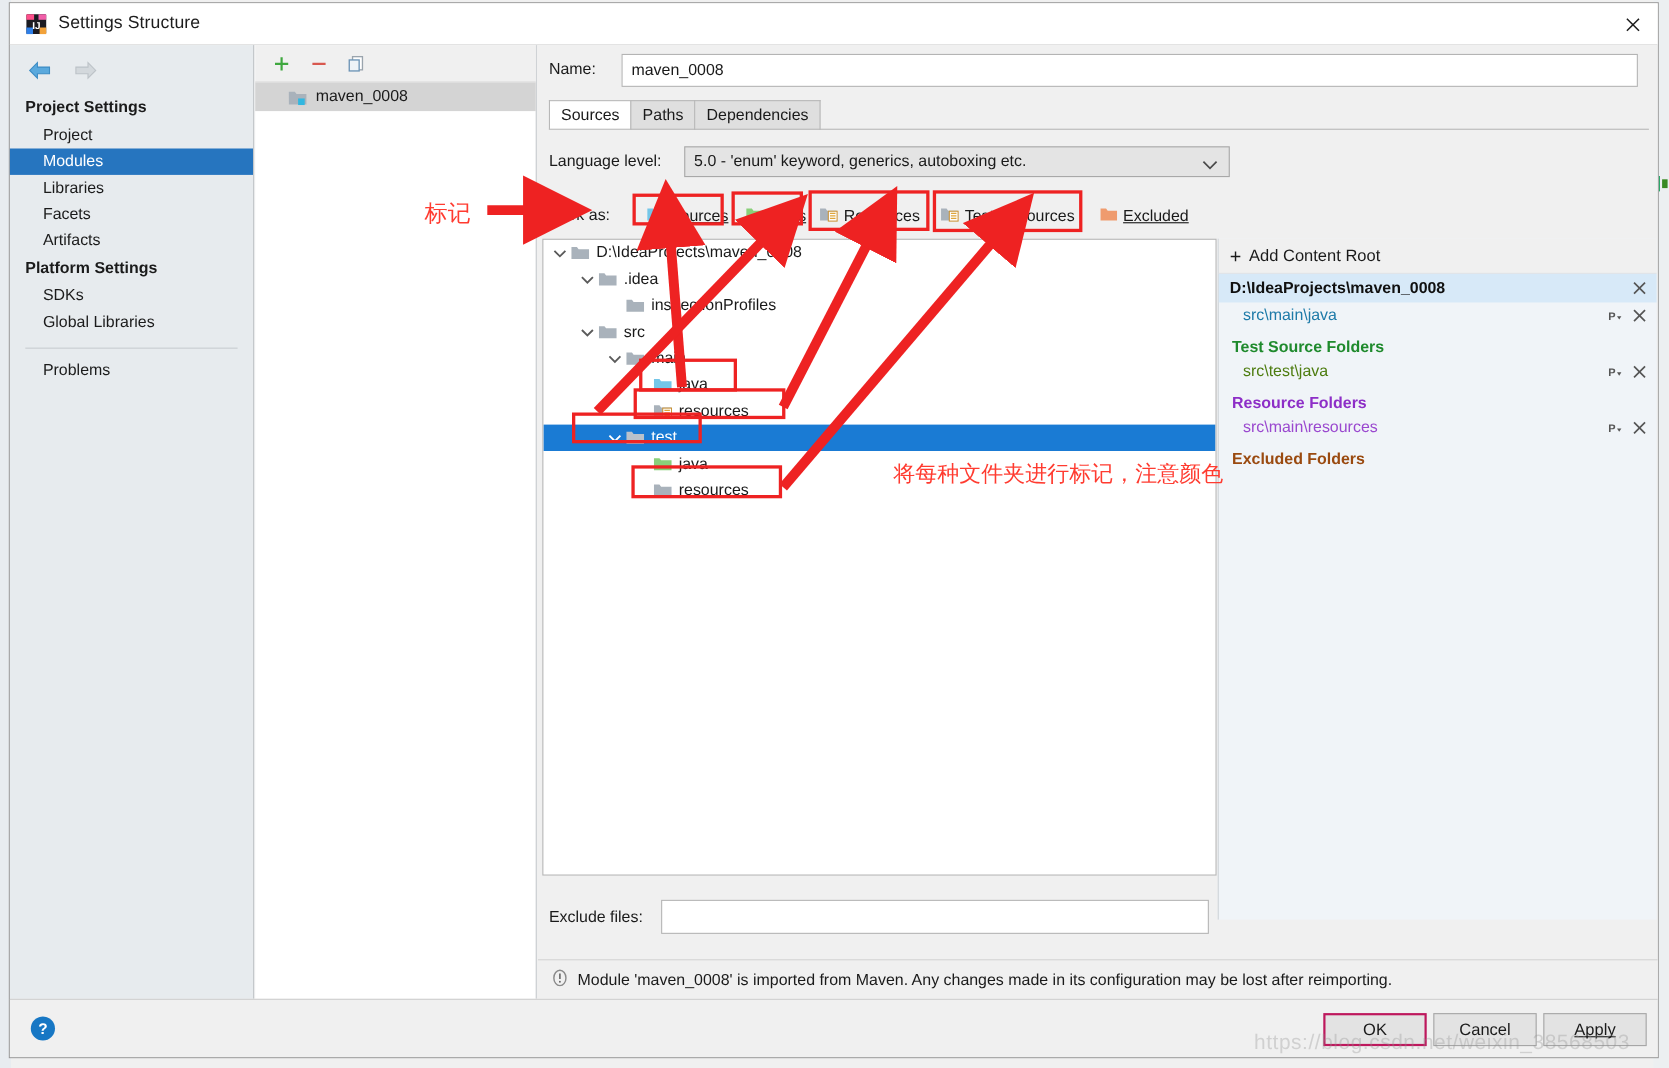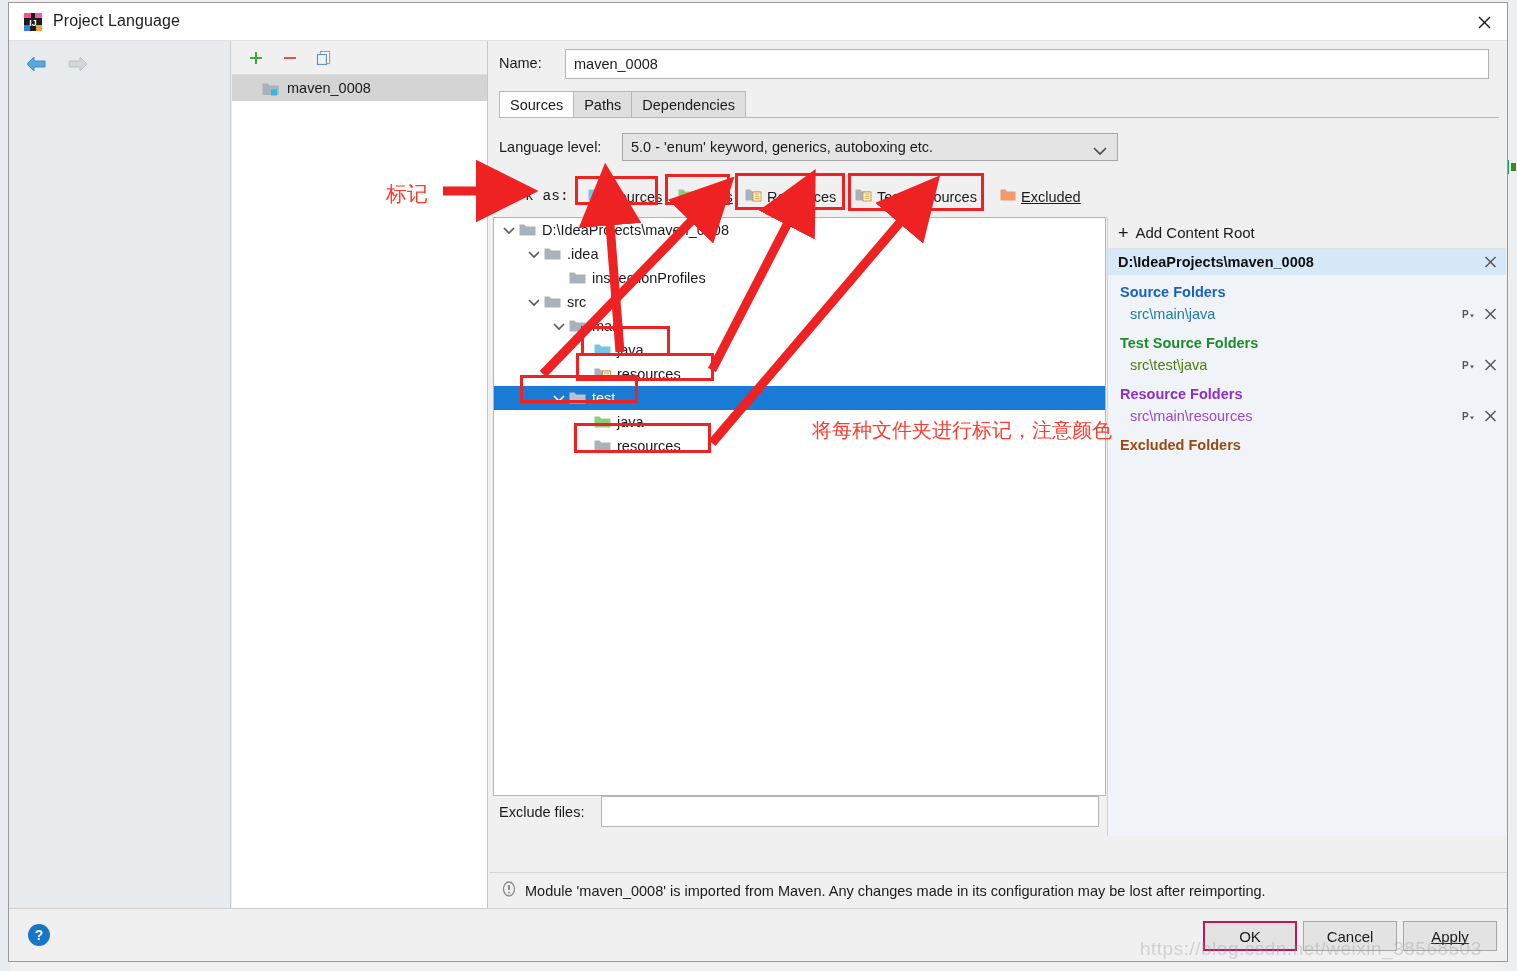--- a/index.html
+++ b/index.html
@@ -145,21 +145,21 @@
     position: absolute; left: 133px; top: 0; width: 496px; height: 28px;
     background: #e4e4e4; border: 1px solid #a8a8a8;
     display: flex; align-items: center;
     font-size: 14.5px; padding-left: 8px;
     cursor: pointer;
   }
   #lang-caret { position: absolute; right: 10px; top: 9px; }
 
   
   #markas-row { position: absolute; left: 0; top: 140px; height: 32px; right: 0; }
-  #markas-label { position: absolute; left: 10px; top: 7px; font-size: 14.5px; font-family: Liberation Mono, monospace; }
+  #markas-label { position: absolute; left: 10px; top: 7px; font-size: 14.5px; }
   .mark-btn {
     position: absolute; top: 2px; height: 27px;
     display: flex; align-items: center;
     font-size: 14.5px;
     padding: 0 3px;
     cursor: pointer;
   }
   .mark-btn .mi { margin-right: 5px; display: block; }
 
   
@@ -170,21 +170,21 @@
   }
   .tnode {
     position: relative; height: 24px; display: flex; align-items: center;
     font-size: 14.5px; cursor: pointer; white-space: nowrap;
   }
   .tnode.sel { background: #1a7bd4; color: #ffffff; }
   .twist { width: 18px; height: 24px; display:flex; align-items:center; justify-content:center; flex: none; }
   .ticon { width: 18px; height: 24px; display:flex; align-items:center; justify-content:center; flex: none; margin-right: 6px; }
 
   
-  #exclude-row { position: absolute; left: 0; bottom: 78px; right: 0; height: 34px; margin-top: 14px; }
+  #exclude-row { position: absolute; left: 0; bottom: 56px; right: 0; height: 34px; margin-top: 14px; }
   #exclude-label { position: absolute; left: 10px; top: 8px; font-size: 14.5px; }
   #exclude-input {
     position: absolute; left: 112px; top: 0; width: 498px; height: 31px;
     background: #ffffff; border: 1px solid #b4b4b4;
     font-family: "Liberation Sans", sans-serif; font-size: 14.5px;
     padding: 0 6px;
   }
   #exclude-hint {
     position: absolute; left: 112px; bottom: 8px; width: 495px;
     font-size: 14px; color: #8a8a8a; line-height: 19px;
@@ -295,21 +295,21 @@
     <div id="title-icon">
       <svg width="20" height="20" viewBox="0 0 20 20">
         <rect x="1" y="1" width="18" height="18" rx="1" fill="#1b1b22"></rect>
         <rect x="1" y="1" width="7" height="5" fill="#ff4f8b"></rect>
         <rect x="12" y="1" width="7" height="5" fill="#f05ea8"></rect>
         <rect x="1" y="13" width="6" height="6" fill="#2e7fe8"></rect>
         <rect x="13" y="13" width="6" height="6" fill="#f2a23a"></rect>
         <text x="10" y="14" font-size="9" fill="#fff" text-anchor="middle" font-family="Liberation Sans, sans-serif" font-weight="bold">IJ</text>
       </svg>
     </div>
-    <div id="title-text">Project Language</div>
+    <div id="title-text">Settings Structure</div>
     <div id="close-btn">
       <svg width="15" height="15" viewBox="0 0 15 15">
         <line x1="2" y1="2" x2="13" y2="13" stroke="#1c1c1c" stroke-width="1.4"></line>
         <line x1="13" y1="2" x2="2" y2="13" stroke="#1c1c1c" stroke-width="1.4"></line>
       </svg>
     </div>
   </div>
 
   <div id="sidebar">
     <div id="nav-arrows">
@@ -318,20 +318,36 @@
           <path d="M9 2 L2 9 L9 16 L9 12 L20 12 L20 6 L9 6 Z" fill="#5aa9dd" stroke="#3d8cc4" stroke-width="1"></path>
         </svg>
       </div>
       <div class="nav-arrow">
         <svg width="22" height="18" viewBox="0 0 22 18">
           <path d="M13 2 L20 9 L13 16 L13 12 L2 12 L2 6 L13 6 Z" fill="#d3d8dc" stroke="#bcc2c7" stroke-width="1"></path>
         </svg>
       </div>
     </div>
 
+    <div style="position:absolute; left:0; top:44px; right:0;">
+      <div class="side-group">Project Settings</div>
+      <div class="side-item">Project</div>
+      <div class="side-item selected">Modules</div>
+      <div class="side-item">Libraries</div>
+      <div class="side-item">Facets</div>
+      <div class="side-item">Artifacts</div>
+
+      <div class="side-group">Platform Settings</div>
+      <div class="side-item">SDKs</div>
+      <div class="side-item">Global Libraries</div>
+
+      <div id="side-divider"></div>
+
+      <div class="side-item" style="padding-top:12px;">Problems</div>
+    </div>
   </div>
 
   <div id="modcol">
     <div id="modtoolbar">
       <div class="tb-btn" id="tb-add">
         <svg width="16" height="16" viewBox="0 0 16 16">
           <line x1="8" y1="2" x2="8" y2="14" stroke="#3fa83f" stroke-width="2"></line>
           <line x1="2" y1="8" x2="14" y2="8" stroke="#3fa83f" stroke-width="2"></line>
         </svg>
       </div>
@@ -583,21 +599,20 @@
       <div id="rootpath">
         <span>D:\IdeaProjects\maven_0008</span>
         <span class="xbtn">
           <svg width="13" height="13" viewBox="0 0 13 13">
             <line x1="1.5" y1="1.5" x2="11.5" y2="11.5" stroke="#555" stroke-width="1.5"></line>
             <line x1="11.5" y1="1.5" x2="1.5" y2="11.5" stroke="#555" stroke-width="1.5"></line>
           </svg>
         </span>
       </div>
 
-      <div class="fgroup-title" style="color:#1760c4;">Source Folders</div>
       <div class="fgroup-item" style="color:#1d7aa8;">
         <span>src\main\java</span>
         <span class="pbtn">
           <svg width="14" height="13" viewBox="0 0 14 13">
             <text x="0" y="10" font-size="10" fill="#555" font-family="Liberation Sans, sans-serif" font-weight="bold">P</text>
             <path d="M8 7 L12 7 L10 10 Z" fill="#555"></path>
           </svg>
         </span>
         <span class="xbtn">
           <svg width="13" height="13" viewBox="0 0 13 13">

